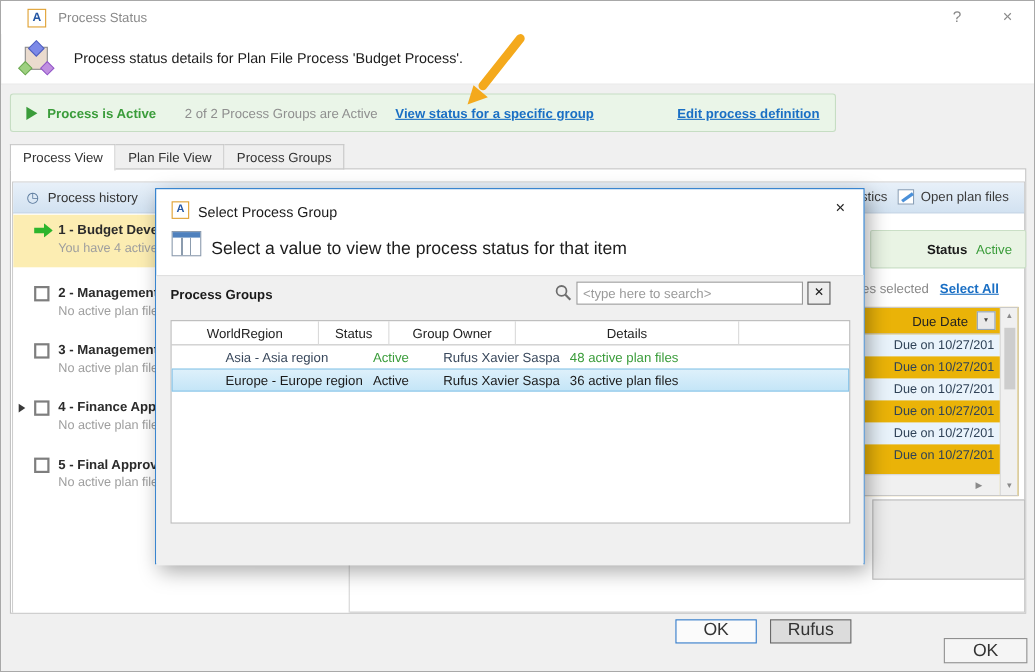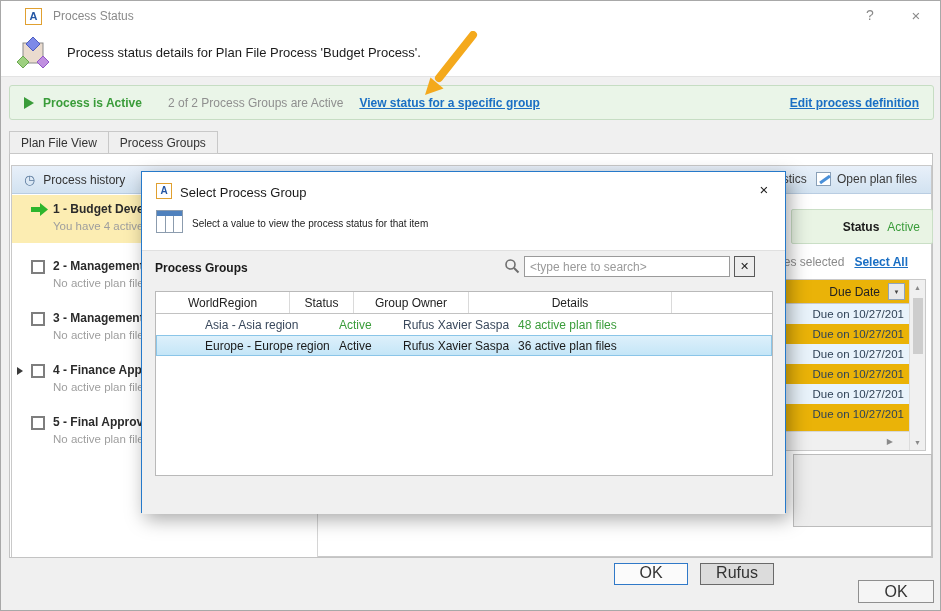--- a/index.html
+++ b/index.html
@@ -20,21 +20,21 @@
   .tb-btn { position:absolute; top:6px; color:#8a8a8a; font-size:14px; width:22px; text-align:center; cursor:default; }
   .tb-help { left:858px; }
   .tb-close { left:904px; font-size:15px; }
   
   .hdr-text { position:absolute; left:66px; top:44px; font-size:13px; color:#1c1c1c; }
   .hdr-icon { position:absolute; left:13px; top:33px; }
   .hdr-sep { position:absolute; left:0; top:75px; width:941px; height:1px; background:#e3e3e3; }
   .lowerbg { position:absolute; left:0; top:76px; width:941px; height:535px; background:#f0f0f0; }
   
   .statusbar {
-    position:absolute; left:8px; top:84px; width:925px; height:35px;
+    position:absolute; left:8px; top:84px; width:751px; height:35px;
     background:#eaf5e8; border:1px solid #c6ddc3; border-radius:3px;
     display:flex; align-items:center; padding:0 14px;
   }
   .play-icon { width:0;height:0;border-left:10px solid #3a9c3a;border-top:6px solid transparent;border-bottom:6px solid transparent; margin-right:9px;}
   .st-state { color:#3a9c3a; font-weight:bold; margin-right:26px; }
   .st-summary { color:#8f8f8f; margin-right:16px; }
   .link { color:#1a6fc4; text-decoration:underline; font-weight:600; cursor:pointer; }
   .st-edit { margin-left:auto; }
   
   .tabs { position:absolute; left:8px; top:130px; height:23px; display:flex; z-index:2; }
@@ -104,21 +104,21 @@
     position:absolute; left:140px; top:170px; width:645px; height:342px; z-index:10;
     background:#ffffff; border:1px solid #2579ca; box-shadow:4px 6px 18px rgba(0,0,0,0.35);
   }
   .dlg-appicon { left:14px; top:11px; width:16px; height:16px; line-height:14px; font-size:10px; }
   .dlg-title { position:absolute; left:38px; top:13px; font-size:13px; color:#1a1a1a; }
   .dlg-close { position:absolute; left:610px; top:9px; width:24px; text-align:center; font-size:15px; color:#222; cursor:pointer; }
   .dlg-descicon { position:absolute; left:14px; top:38px; width:27px; height:23px; border:1px solid #8c9cae; background:#fff; }
   .dlg-descicon .bar { height:5px; background:#4f81bd; }
   .dlg-descicon .cols { position:absolute; left:0; top:5px; bottom:0; width:100%;
      background:linear-gradient(90deg,transparent 8px,#8c9cae 8px,#8c9cae 9px,transparent 9px,transparent 16px,#8c9cae 16px,#8c9cae 17px,transparent 17px); }
-  .dlg-desc { position:absolute; left:50px; top:46px; font-size:10px; color:#1c1c1c; }
+  .dlg-desc { position:absolute; left:50px; top:46px; font-size:16px; color:#1c1c1c; }
   .dlg-body { position:absolute; left:0; top:78px; width:100%; height:264px; background:#f0f0f0; border-top:1px solid #e0e0e0; }
   .dlg-listlabel { position:absolute; left:13px; top:10px; font-weight:bold; color:#1a1a1a; }
   .dlg-search-glass { position:absolute; left:362px; top:7px; }
   .dlg-search { position:absolute; left:382px; top:5px; width:206px; height:21px; border:1px solid #9a9a9a; background:#fff; font-size:12px; color:#333; padding:0 5px; font-family:inherit; }
   .dlg-search::placeholder { color:#9a9a9a; }
   .dlg-clear { position:absolute; left:592px; top:5px; width:21px; height:21px; background:#ededed; border:1px solid #5a5a5a; font-size:11px; color:#222; line-height:18px; text-align:center; cursor:pointer; }
   .dlg-table { position:absolute; left:13px; top:40px; width:618px; height:185px; background:#fff; border:1px solid #b9b9b9; }
   .g-hrow { display:flex; height:22px; border-bottom:1px solid #c2c2c2; }
   .g-hcell { display:flex; align-items:center; justify-content:center; color:#222; border-right:1px solid #dadada; }
   .g-hcell:last-child { border-right:none; }
@@ -160,20 +160,21 @@
 
   <div class="statusbar">
     <span class="play-icon"></span>
     <span class="st-state">Process is Active</span>
     <span class="st-summary">2 of 2 Process Groups are Active</span>
     <span class="link">View status for a specific group</span>
     <span class="link st-edit">Edit process definition</span>
   </div>
 
   <div class="tabs">
+    <div class="tab active">Process View</div>
     <div class="tab">Plan File View</div>
     <div class="tab">Process Groups</div>
   </div>
 
   <div class="content">
     <div class="main-panel">
 
       <div class="panel-hdr">
         <span class="clock-icon">◷</span>
         <span>Process history</span>

